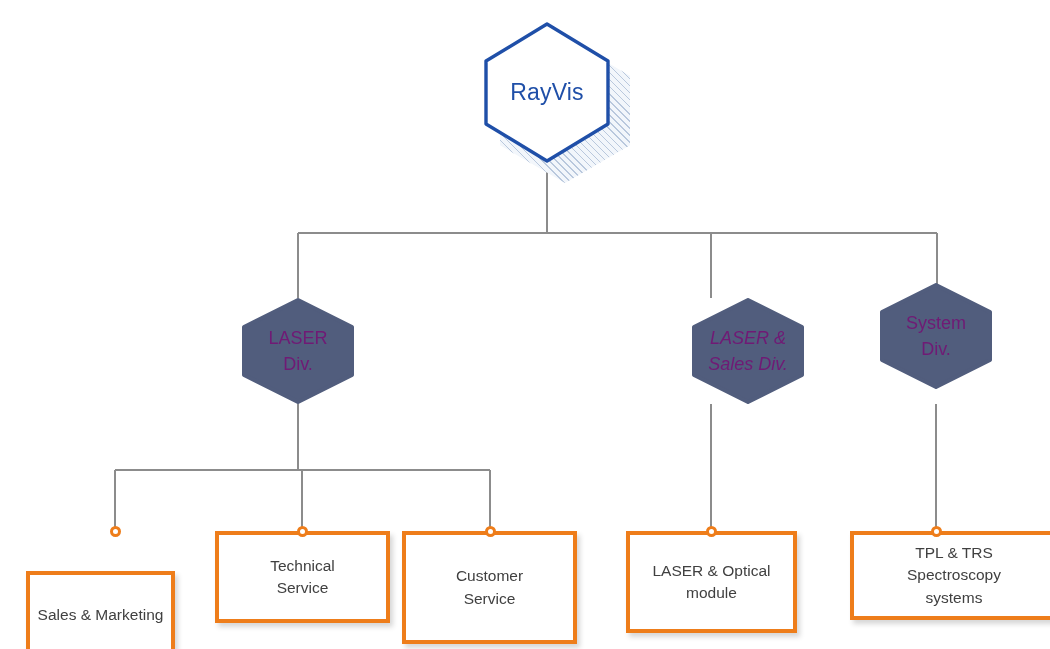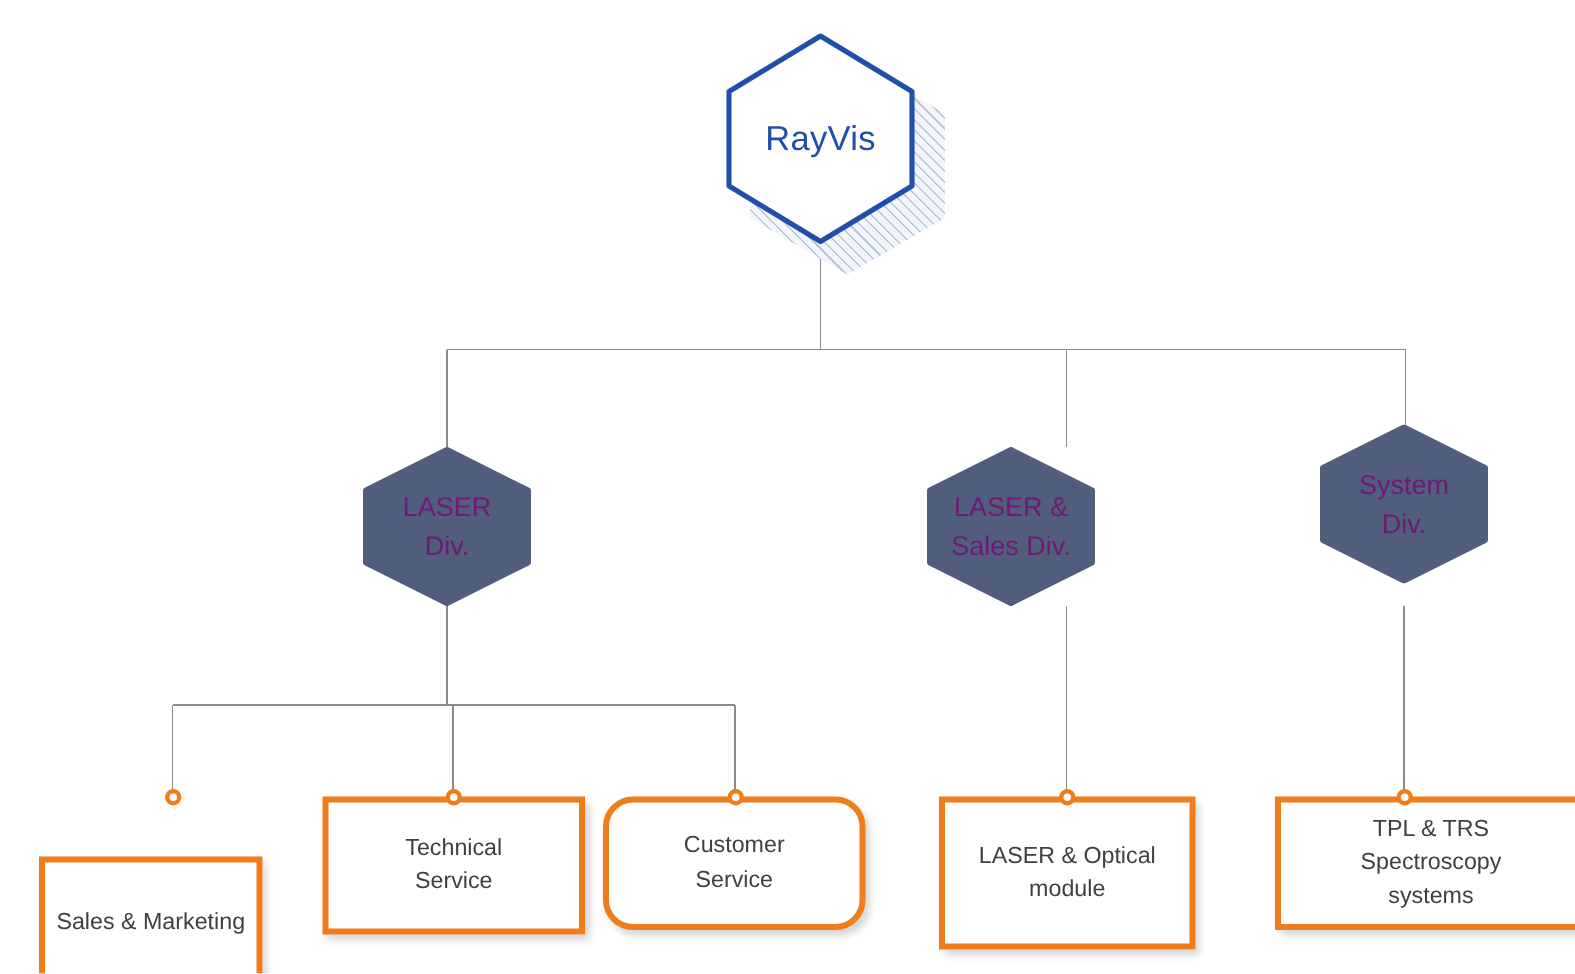--- a/index.html
+++ b/index.html
@@ -163,21 +163,21 @@
   <div class="node-div" style="left:242px; top:298px;">
     <svg class="hex-div-body" viewBox="0 0 112 106" width="112" height="106">
       <polygon points="56,2 110,29 110,77 56,104 2,77 2,29" fill="#515d7d" stroke="#515d7d" stroke-width="4" stroke-linejoin="round"></polygon>
     </svg>
     <div class="node-div-label">
       <span>LASER</span>
       <span>Div.</span>
     </div>
   </div>
 
-  <div class="node-div" style="left:618px; top:298px;">
+  <div class="node-div" style="left:692px; top:298px;font-style:italic;">
     <svg class="hex-div-body" viewBox="0 0 112 106" width="112" height="106">
       <polygon points="56,2 110,29 110,77 56,104 2,77 2,29" fill="#515d7d" stroke="#515d7d" stroke-width="4" stroke-linejoin="round"></polygon>
     </svg>
     <div class="node-div-label">
       <span>LASER &amp;</span>
       <span>Sales Div.</span>
     </div>
   </div>
 
   <div class="node-div" style="left:880px; top:283px;">
@@ -198,21 +198,21 @@
   <div class="leaf-port" style="left:110px; top:526px;"></div>
 
   <div class="node-leaf" style="left:215px; top:531px; width:175px; height:92px;">
     <div class="node-leaf-label">
       <span>Technical</span><br>
       <span>Service</span>
     </div>
   </div>
   <div class="leaf-port" style="left:297px; top:526px;"></div>
 
-  <div class="node-leaf" style="left:402px; top:531px; width:175px; height:89px;border-radius:20px;">
+  <div class="node-leaf" style="left:402px; top:531px; width:175px; height:113px;">
     <div class="node-leaf-label">
       <span>Customer</span><br>
       <span>Service</span>
     </div>
   </div>
   <div class="leaf-port" style="left:485px; top:526px;"></div>
 
   <div class="node-leaf" style="left:626px; top:531px; width:171px; height:102px;">
     <div class="node-leaf-label">
       <span>LASER &amp; Optical</span><br>

